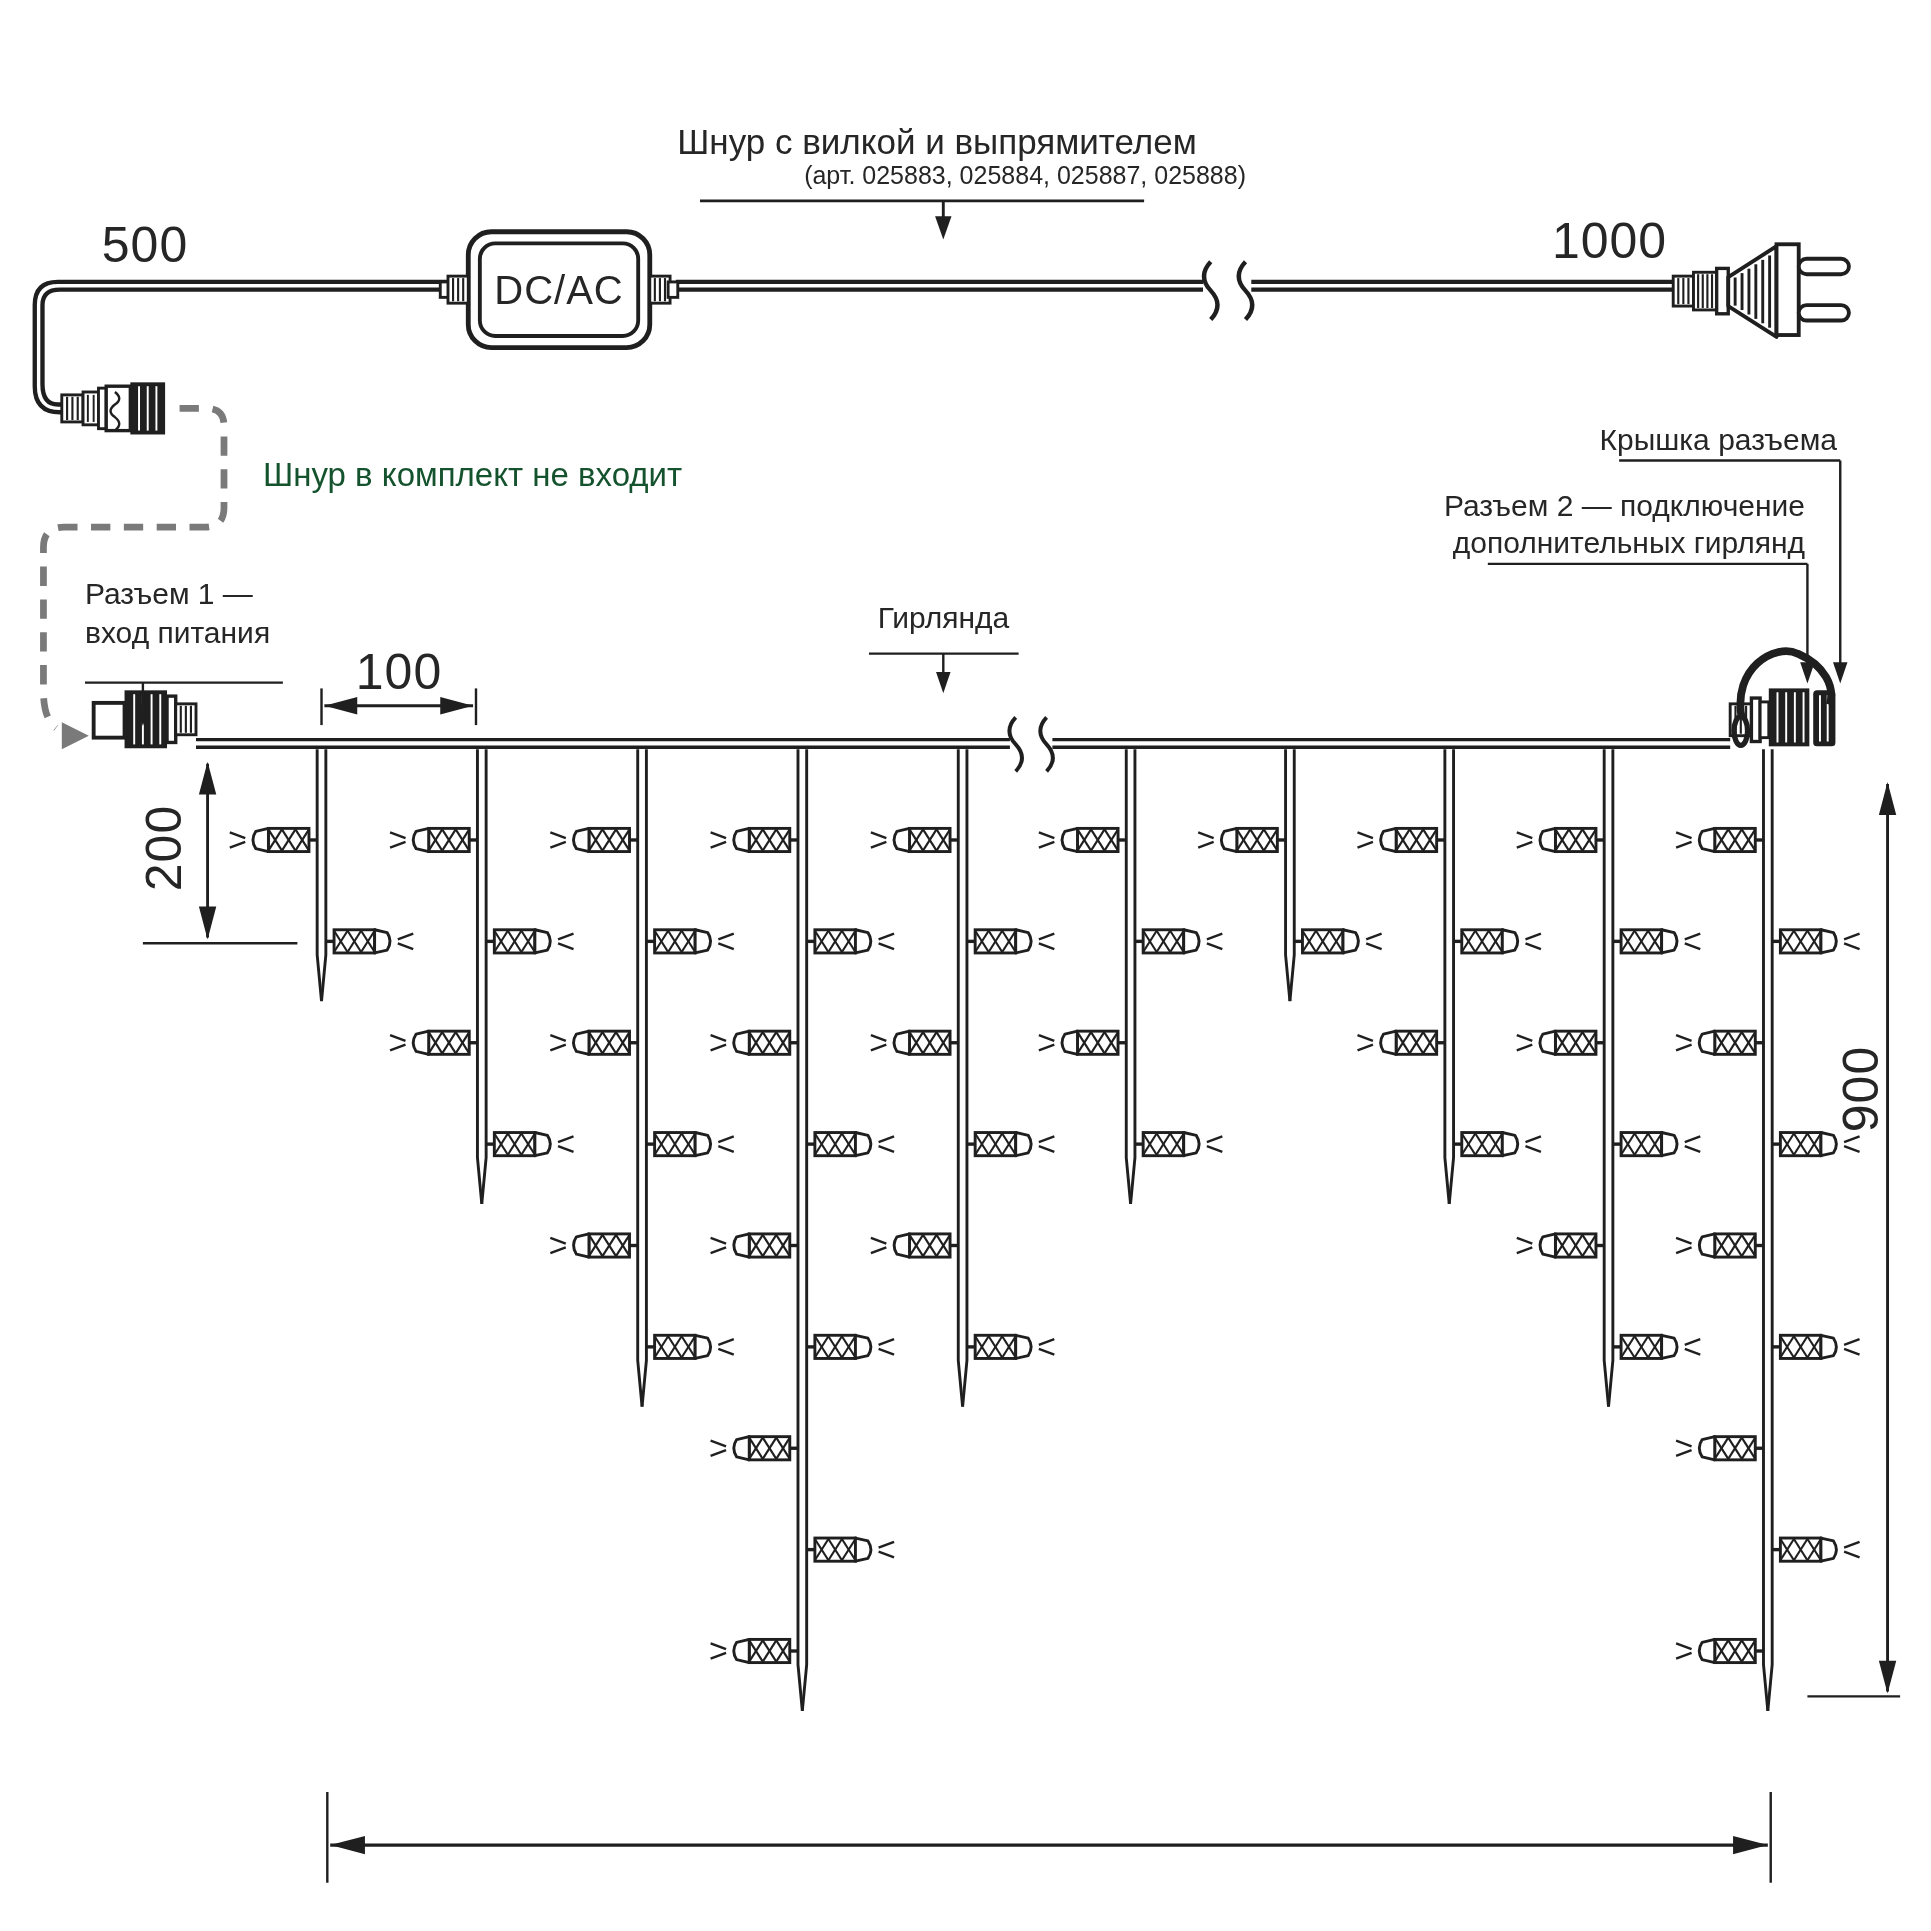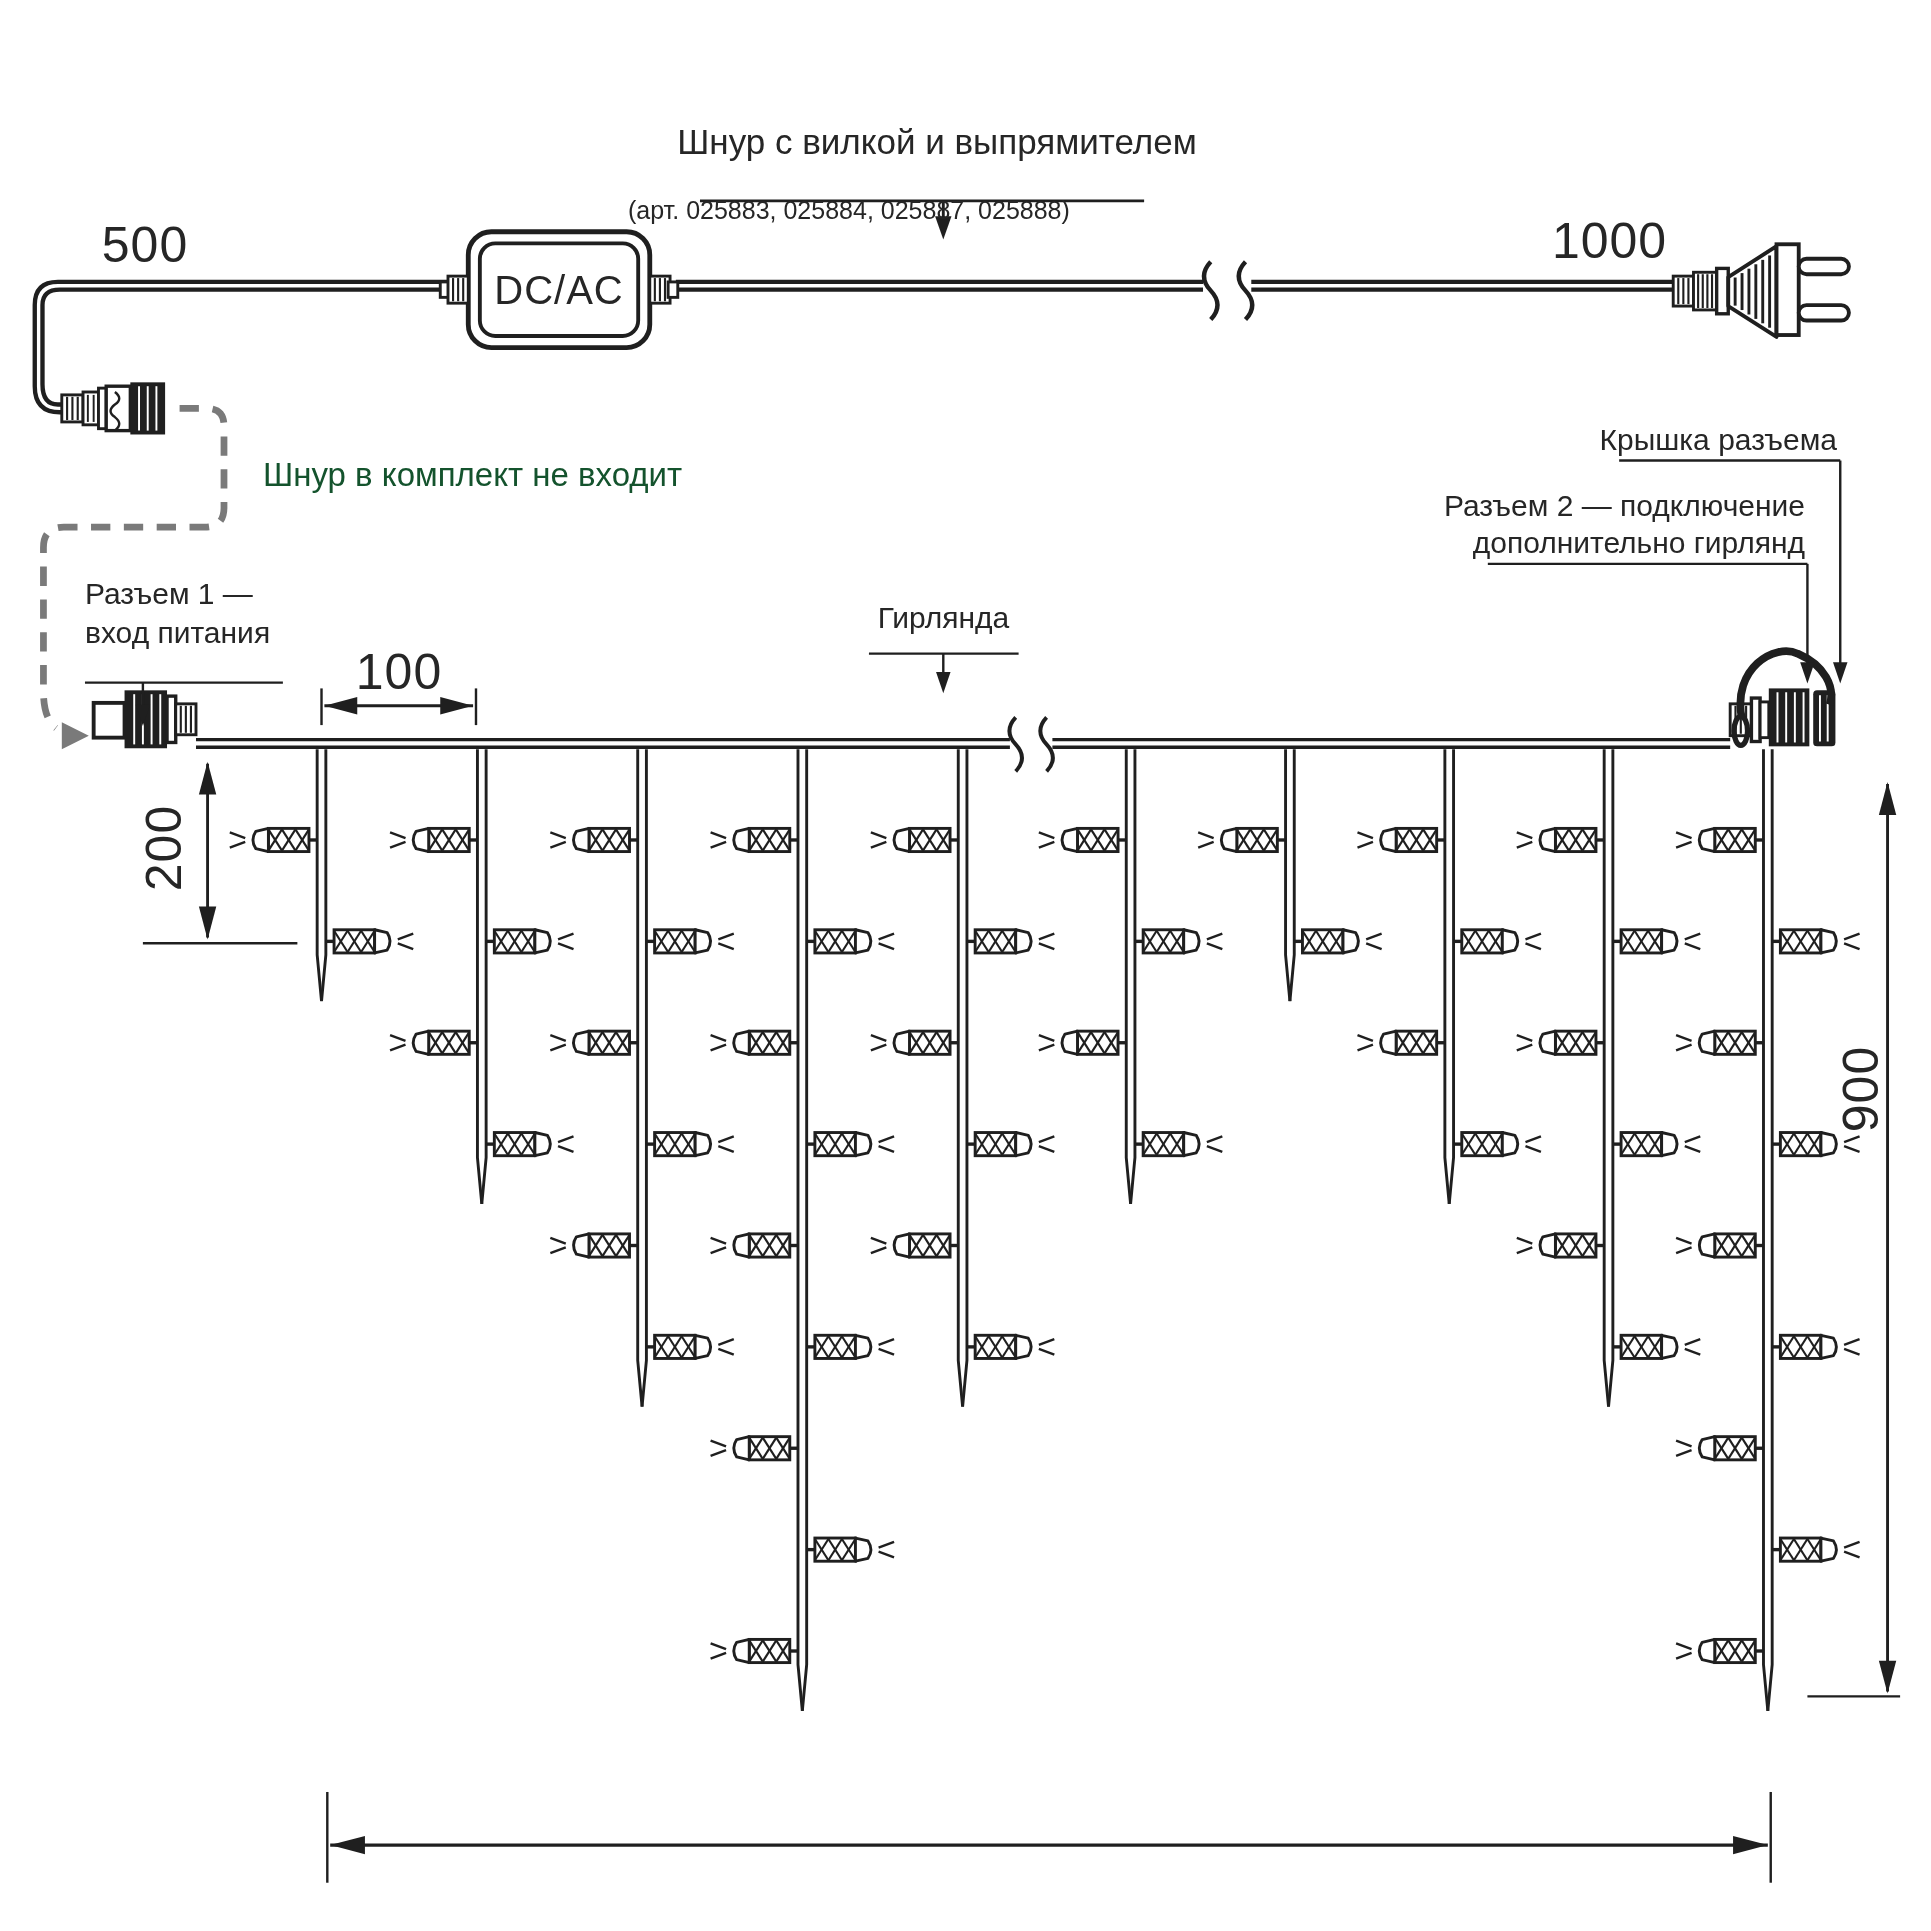--- a/index.html
+++ b/index.html
@@ -2,21 +2,21 @@
 <html><head>
 <meta charset="utf-8">
 <style>
   html,body{margin:0;padding:0;background:#ffffff;}
   #stage{position:relative;width:1931px;height:1931px;background:#fff;overflow:hidden;
          font-family:"Liberation Sans",sans-serif;border-radius:18px;}
   #d-svg{position:absolute;left:0;top:0;}
   .lbl{position:absolute;color:#262626;white-space:nowrap;line-height:1.25;}
   .num{font-size:50px;letter-spacing:1px;text-align:center;}
   .ttl{font-size:35px;text-align:center;width:618px;}
-  .sub{font-size:25px;text-align:left;width:618px;margin-top:35px;}
+  .sub{font-size:25px;text-align:right;width:618px;}
   .note{font-size:33px;font-weight:normal;color:#14532d;}
   .tag{font-size:30px;}
   .rot{transform:rotate(-90deg);transform-origin:center center;}
   .right{text-align:right;}
   .dcac{display:flex;align-items:center;justify-content:center;font-size:40px;
         letter-spacing:1px;color:#262626;}
 </style>
 </head>
 <body>
 
@@ -889,20 +889,20 @@
   <div class="lbl num" style="left:68px;top:214px;width:154px;">500</div>
   <div class="lbl num" style="left:1518px;top:210px;width:183px;">1000</div>
   <div class="lbl dcac" style="left:480px;top:243px;width:158px;height:93px;">DC/AC</div>
 
   <div class="lbl note" style="left:263px;top:454px;">Шнур в комплект не входит</div>
 
   <div class="lbl tag" style="left:85px;top:575px;text-align:center;">Разъем 1 —</div>
   <div class="lbl tag" style="left:85px;top:614px;">вход питания</div>
   <div class="lbl tag right" style="right:94px;top:421px;">Крышка разъема</div>
   <div class="lbl tag right" style="right:126px;top:487px;">Разъем 2 — подключение</div>
-  <div class="lbl tag right" style="right:126px;top:524px;">дополнительно гирлянд</div>
+  <div class="lbl tag right" style="right:126px;top:524px;">дополнительных гирлянд</div>
   <div class="lbl tag" style="left:847px;top:599px;width:193px;text-align:center;">Гирлянда</div>
 
   <div class="lbl num" style="left:336px;top:641px;width:126px;">100</div>
   <div class="lbl num rot" style="left:85px;top:819px;width:154px;height:58px;">200</div>
   <div class="lbl num rot" style="left:1782px;top:1060px;width:154px;height:58px;">900</div>
 </div>
 
 
 </body></html>

